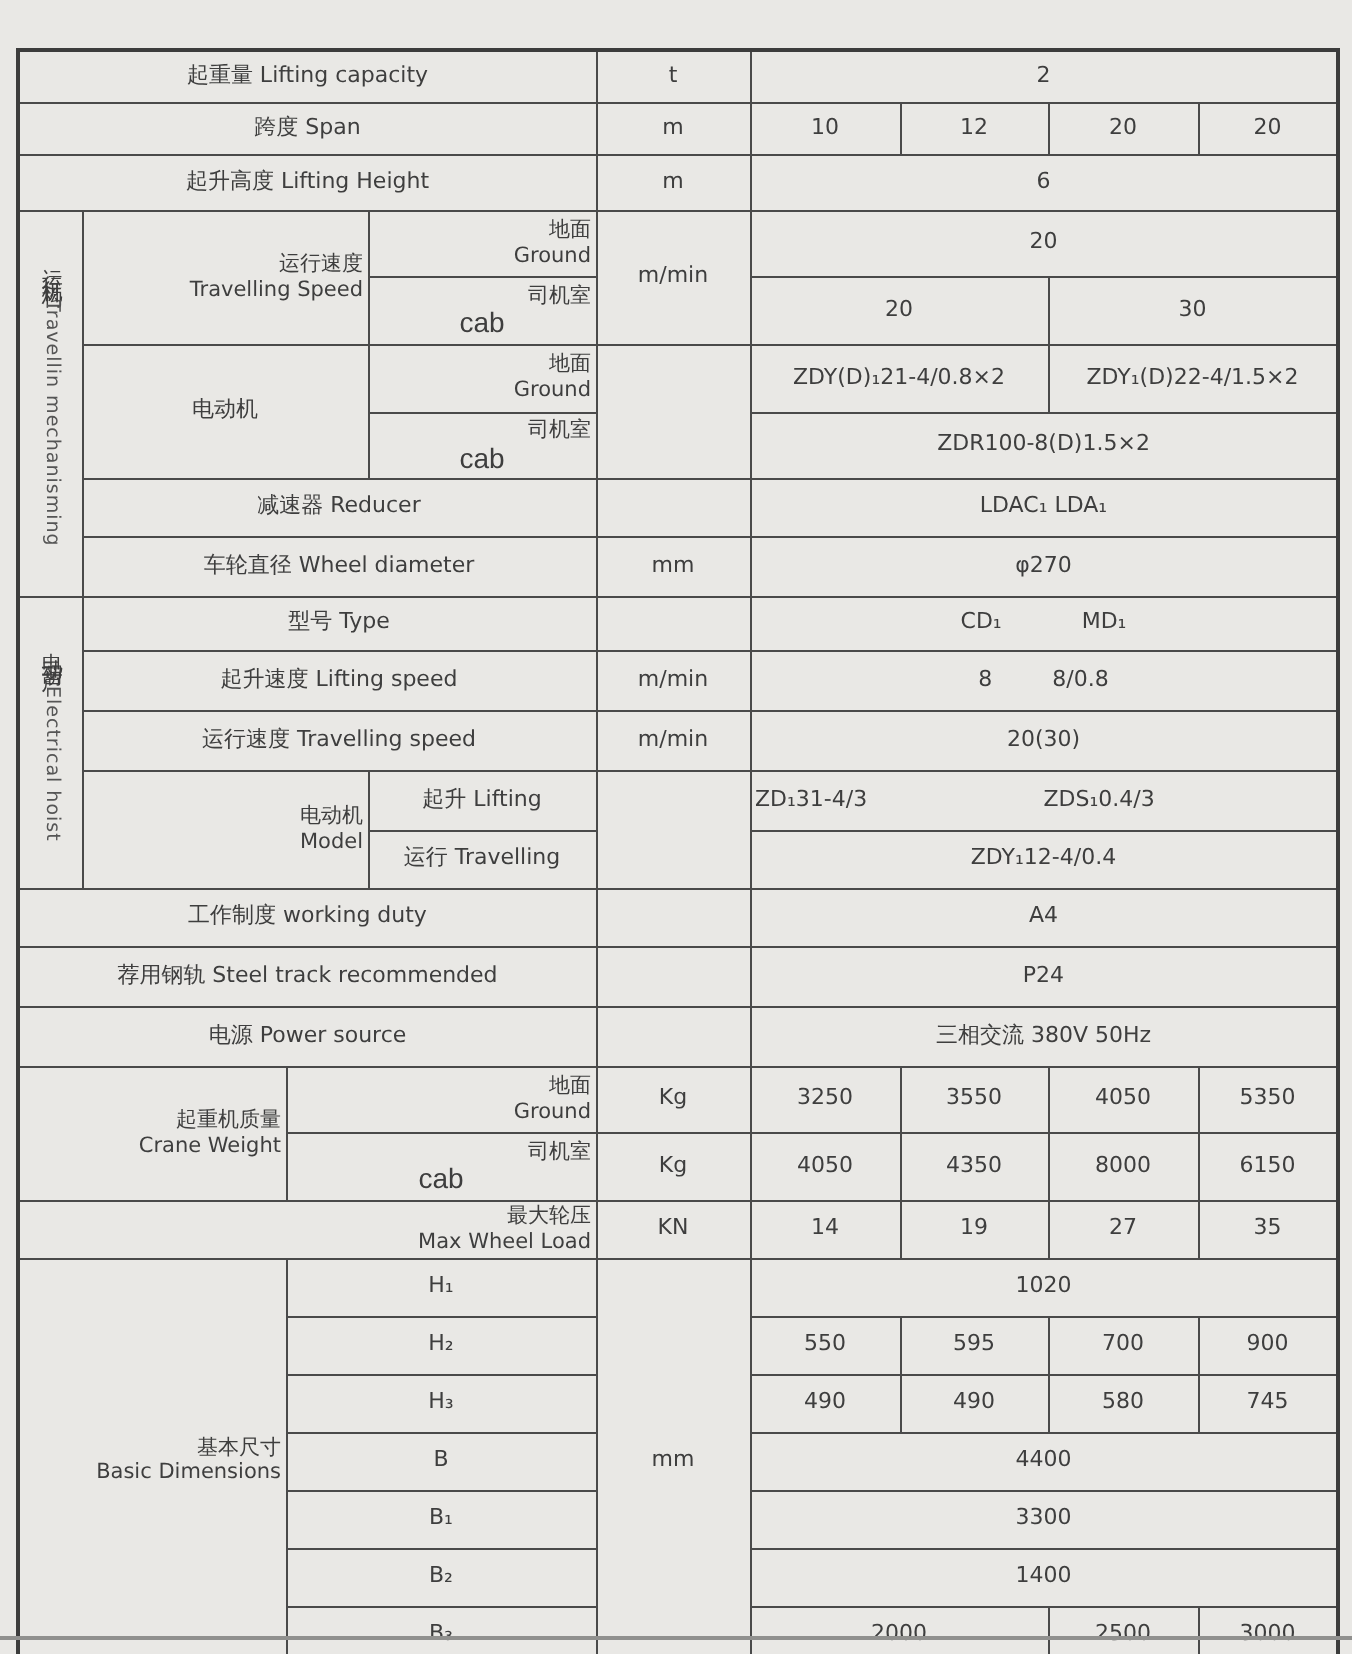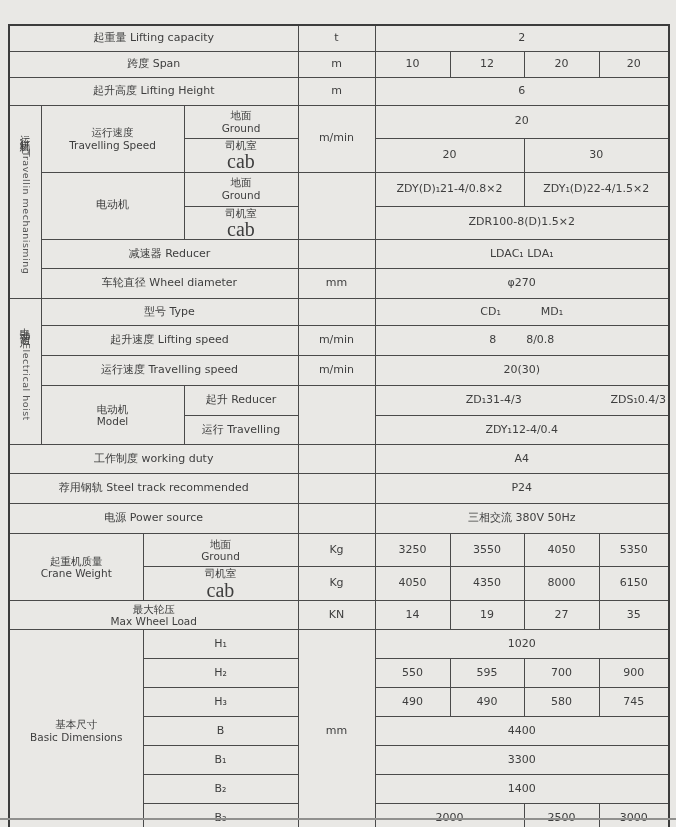--- a/index.html
+++ b/index.html
@@ -15,28 +15,28 @@
     width:660px; border-collapse:collapse; table-layout:fixed;
     border:2px solid #3c3c3c;
   }
   td {
     border:1px solid #4a4a4a;
     padding:0 2px;
     text-align:center; vertical-align:middle;
     font-size:11px; line-height:1.15;
     overflow:hidden;
   }
-  .l2 { font-size:10.5px; line-height:1.2; }
-  .cab { font-family:Liberation Serif, serif; font-size:20px; line-height:1.0; }
+  .l2 { font-size:10.5px; line-height:1.2;text-align:right; }
+  .cab { font-family:Liberation Sans, sans-serif; font-size:14px; line-height:1.0; }
   .vlabel { display:inline-block; writing-mode:vertical-rl; white-space:nowrap; }
   .v-zh { text-orientation:upright; letter-spacing:3px; font-size:10.5px; }
   .v-en { font-size:9.5px; letter-spacing:0.5px; margin-top:9px; color:#555; }
   .pair { display:flex; justify-content:center; gap:40px; }
   .halves { display:flex; }
-  .halves span { flex:1; text-align:right; }
+  .halves span { flex:1; text-align:left; }
   .val { font-size:11px; }
   .bottom-rule { position:absolute; left:0; top:818px; width:676px; height:2px; background:#90908e; }
 </style>
 </head>
 <body>
 
 <div class="sheet">
   <table class="spec">
     <colgroup>
       <col style="width:32px">
@@ -155,21 +155,21 @@
     <tr style="height:30px">
       <td colspan="3">运行速度 Travelling speed</td>
       <td>m/min</td>
       <td colspan="4" class="val">20(30)</td>
     </tr>
     <tr style="height:30px">
       <td colspan="2" rowspan="2">
         <div class="l2">电动机</div>
         <div class="l2">Model</div>
       </td>
-      <td>起升 Reducer</td>
+      <td>起升 Lifting</td>
       <td rowspan="2"></td>
       <td colspan="4">
         <div class="halves">
           <span>ZD₁31-4/3</span>
           <span>ZDS₁0.4/3</span>
         </div>
       </td>
     </tr>
     <tr style="height:29px">
       <td>运行 Travelling</td>

